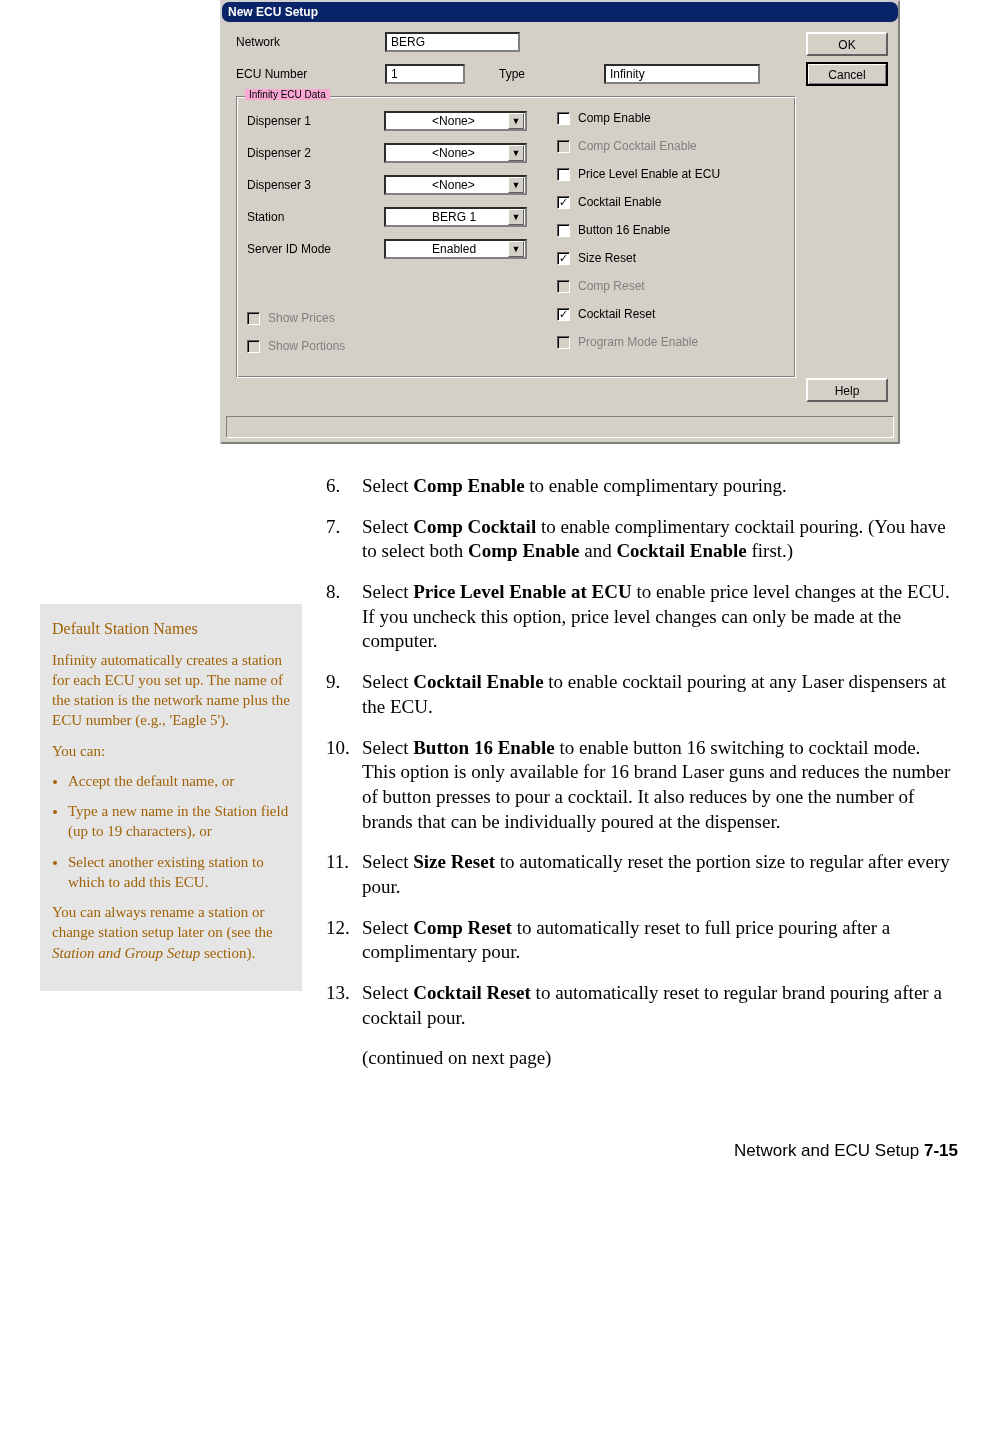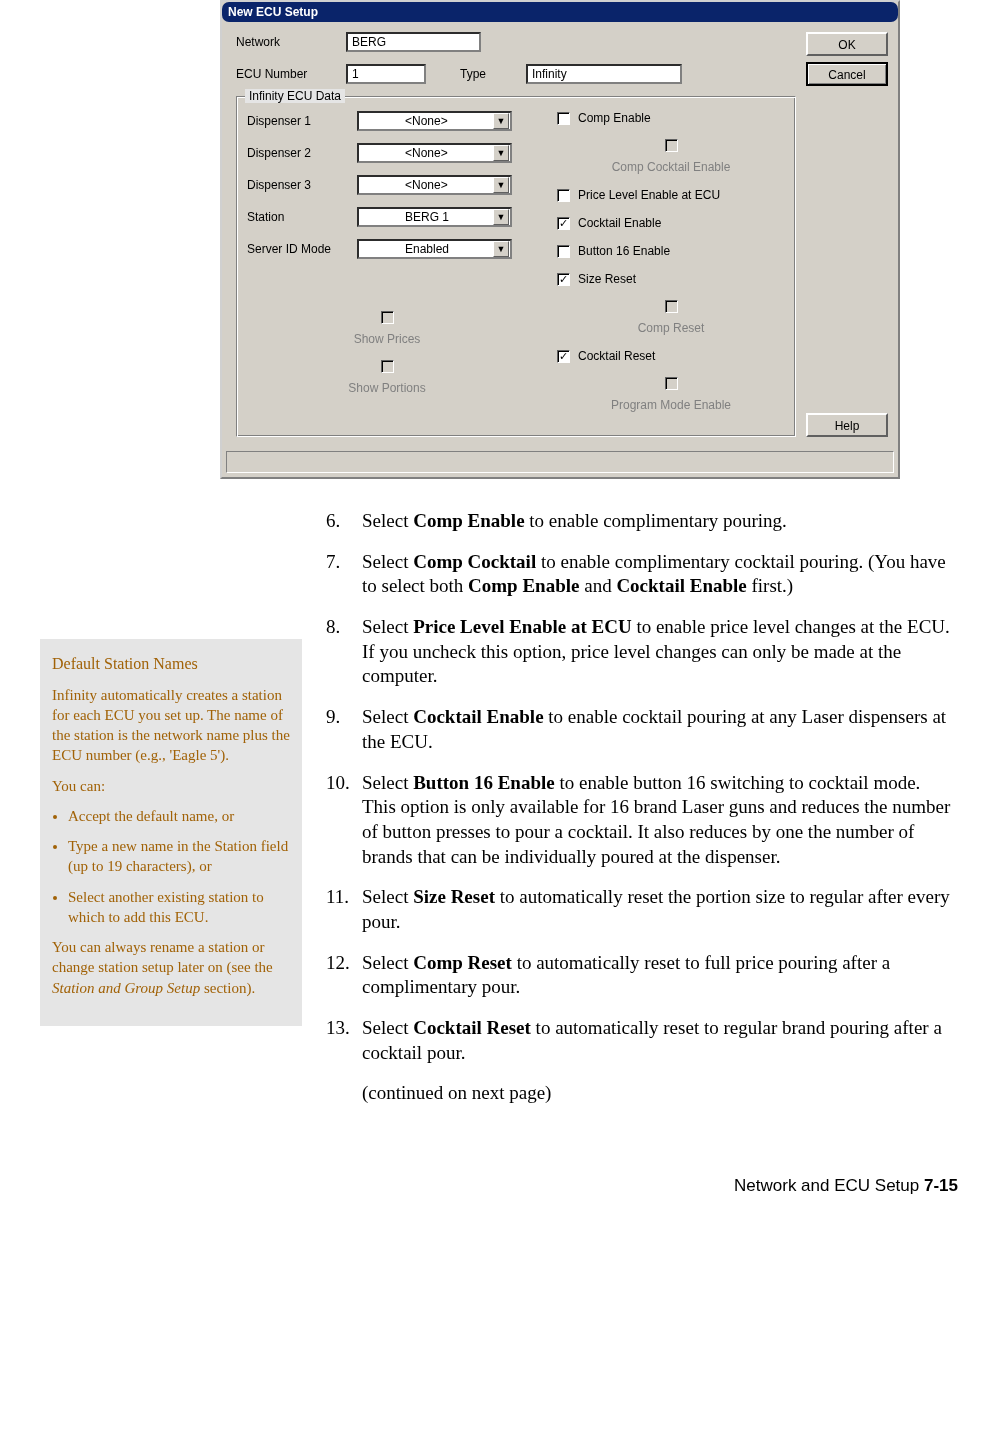--- a/index.html
+++ b/index.html
@@ -72,20 +72,21 @@
   .txt, .combo {
     height: 20px;
     background: #fff;
     border: 2px inset #808080;
     padding: 1px 4px;
     font-family: Tahoma, Arial, sans-serif;
     font-size: 12px;
     display: flex;
     align-items: center;
     position: relative;
+    margin-left: 39px;
   }
   .txt { width: 135px; }
   .combo { width: 155px; justify-content: space-between; padding-left: 46px; }
   .combo .arrow {
     width: 16px; height: 16px;
     background: #d4d0c8;
     border: 1px solid;
     border-color: #fff #606060 #606060 #fff;
     display: flex; align-items: center; justify-content: center;
     font-size: 9px;
@@ -97,23 +98,23 @@
     border-right-color: #fff;
     box-shadow: inset 1px 1px 0 #fff, inset -1px -1px 0 #808080;
     padding: 14px 10px 10px 10px;
     margin-top: 6px;
     position: relative;
   }
   .groupbox-title {
     position: absolute;
     top: -8px;
     left: 8px;
-    background: #e5e5e5;
+    background: #f9a8d4;
     padding: 0 4px;
-    font-size: 12px;
+    font-size: 10px;
   }
   .cols {
     display: flex;
     gap: 30px;
   }
   .col-left { width: 280px; }
   .col-right { flex: 1; }
 
   .check {
     display: flex;
@@ -125,21 +126,21 @@
   .check .box {
     width: 13px; height: 13px;
     background: #fff;
     border: 1px solid;
     border-color: #606060 #fff #fff #606060;
     box-shadow: inset 1px 1px 0 #000;
     display: flex; align-items: center; justify-content: center;
     font-size: 11px;
     line-height: 1;
   }
-  .check.disabled { color: #808080; flex-direction: column; }
+  .check.disabled { color: #808080; }
   .check.disabled .box { background: #d4d0c8; }
 
   .statusbar {
     height: 22px;
     margin: 4px;
     border: 1px solid;
     border-color: #808080 #fff #fff #808080;
   }
 
   

